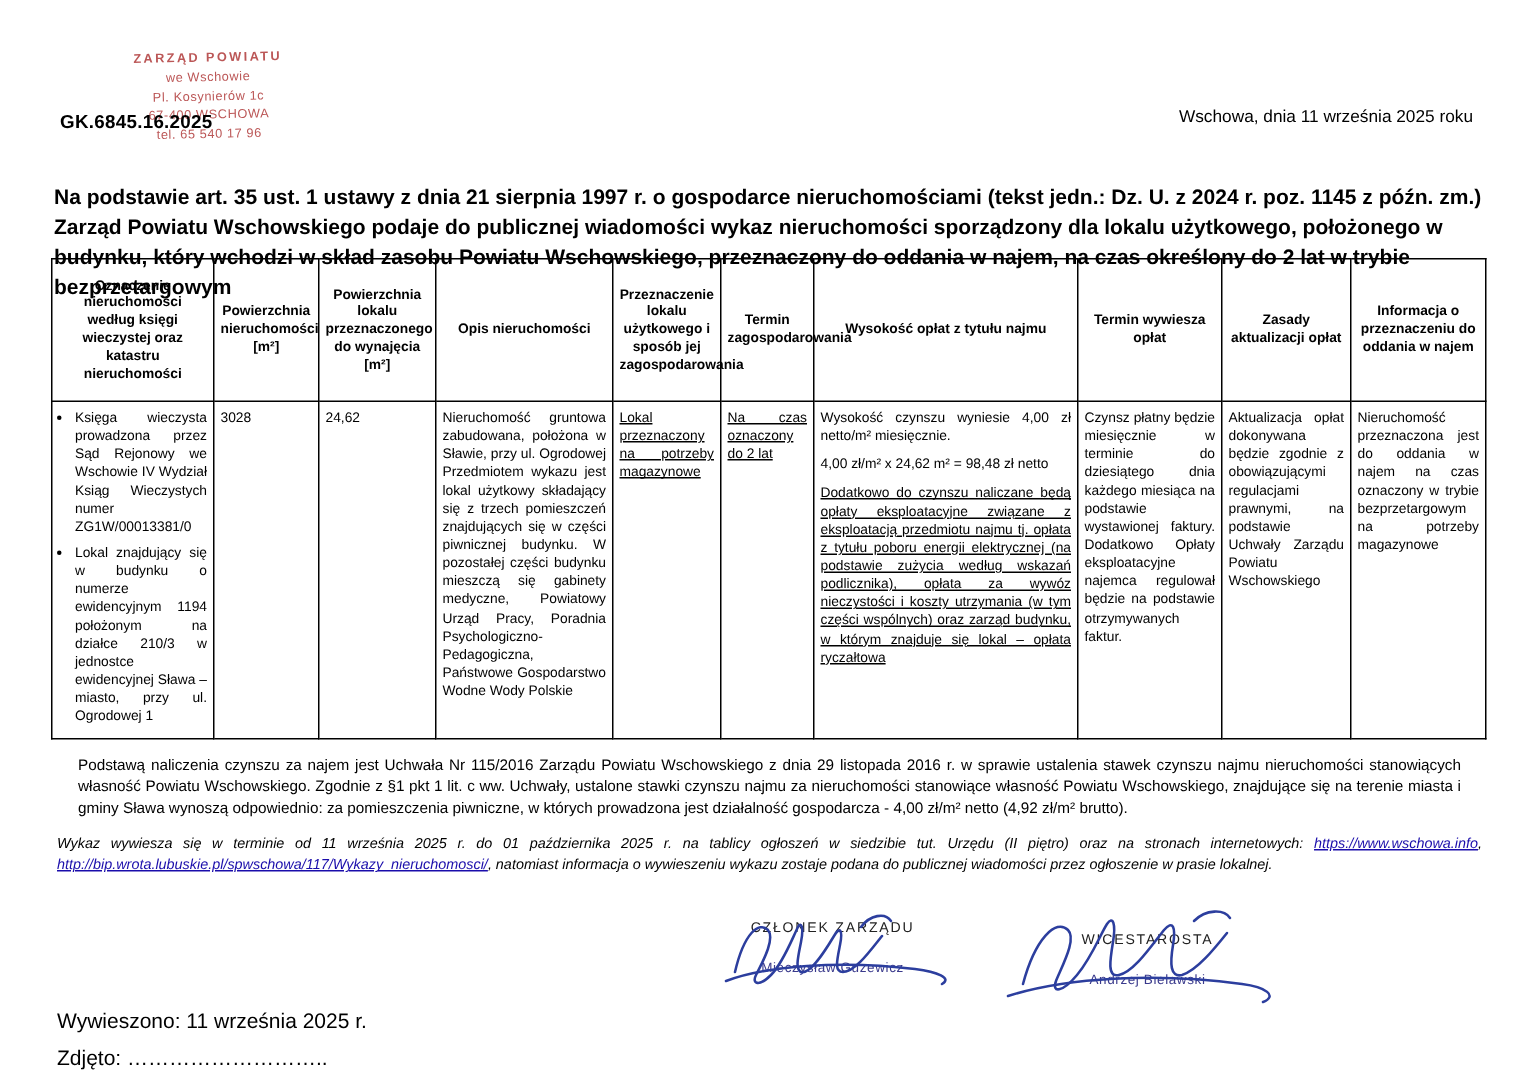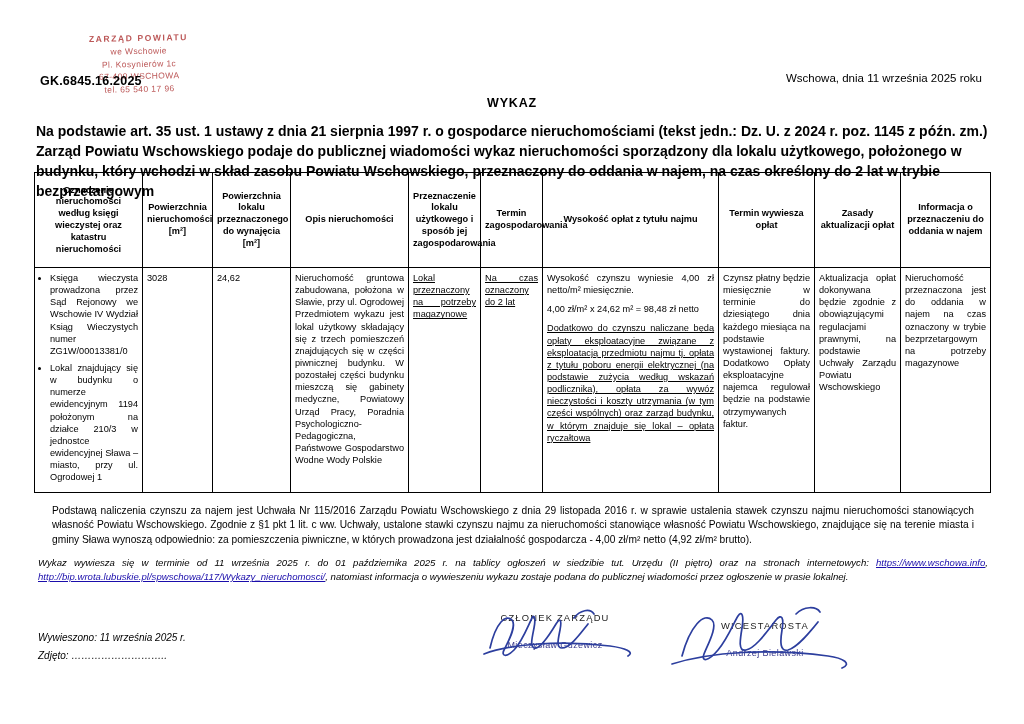--- a/index.html
+++ b/index.html
@@ -174,43 +174,41 @@
     color: #3a3a8c;
   }
   .scribble {
     position: absolute;
     pointer-events: none;
   }
 
   .footer {
     position: absolute;
     left: 38px;
-    top: 629px;
-    font-size: 10px;
-    font-style: italic;
+    top: 668px;
+    font-size: 14px;
     line-height: 1.8;
   }
   .footer div { white-space: nowrap; }
 </style>
 </head>
 <body>
 
 <div class="page">
 
   <div class="stamp">
     <div class="s1">ZARZĄD POWIATU</div>
     <div>we Wschowie</div>
     <div>Pl. Kosynierów 1c</div>
     <div>67-400 WSCHOWA</div>
     <div>tel. 65 540 17 96</div>
   </div>
 
   <div class="doc-number">GK.6845.16.2025</div>
   <div class="place-date">Wschowa, dnia 11 września 2025 roku</div>
-  <div class="title">WYKAZ</div>
 
   <div class="lead">
     <p>Na podstawie art. 35 ust. 1 ustawy z dnia 21 sierpnia 1997 r. o gospodarce nieruchomościami (tekst jedn.: Dz. U. z 2024 r. poz. 1145 z późn. zm.) Zarząd Powiatu Wschowskiego podaje do publicznej wiadomości wykaz nieruchomości sporządzony dla lokalu użytkowego, położonego w budynku, który wchodzi w skład zasobu Powiatu Wschowskiego, przeznaczony do oddania w najem, na czas określony do 2 lat w trybie bezprzetargowym</p>
   </div>
 
   <table class="wykaz">
     <colgroup>
       <col style="width:108px">
       <col style="width:70px">
       <col style="width:78px">

